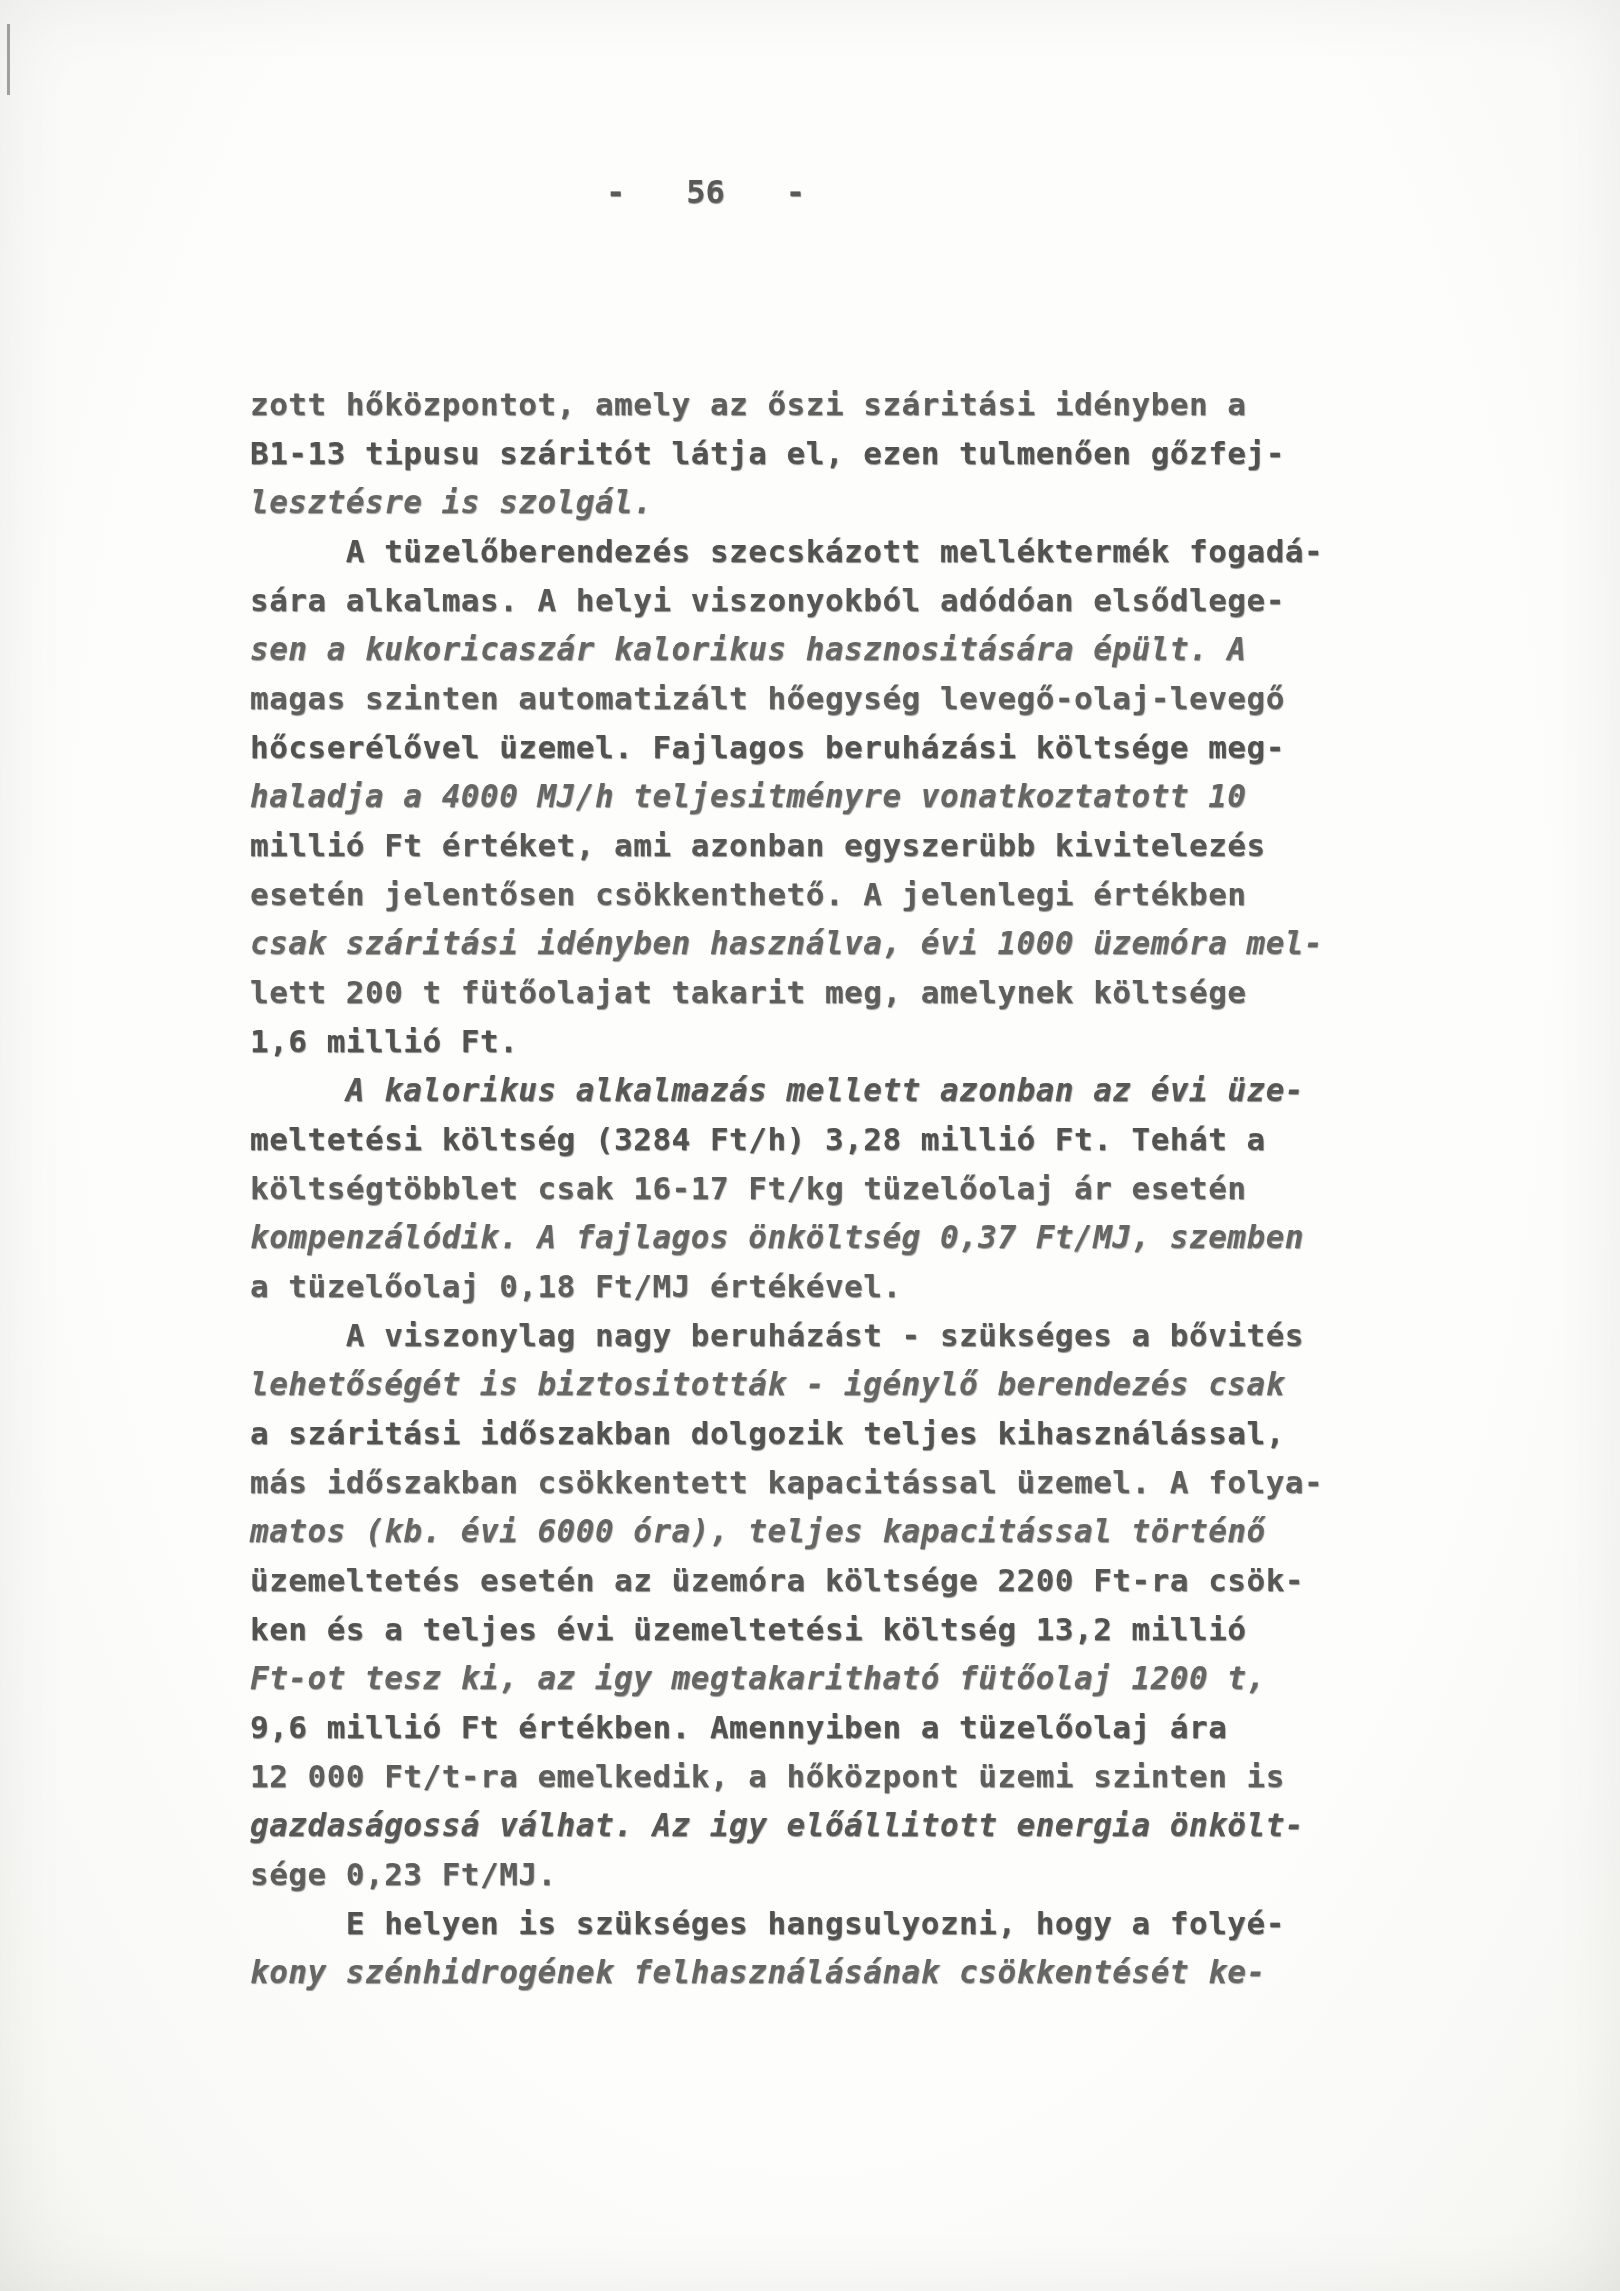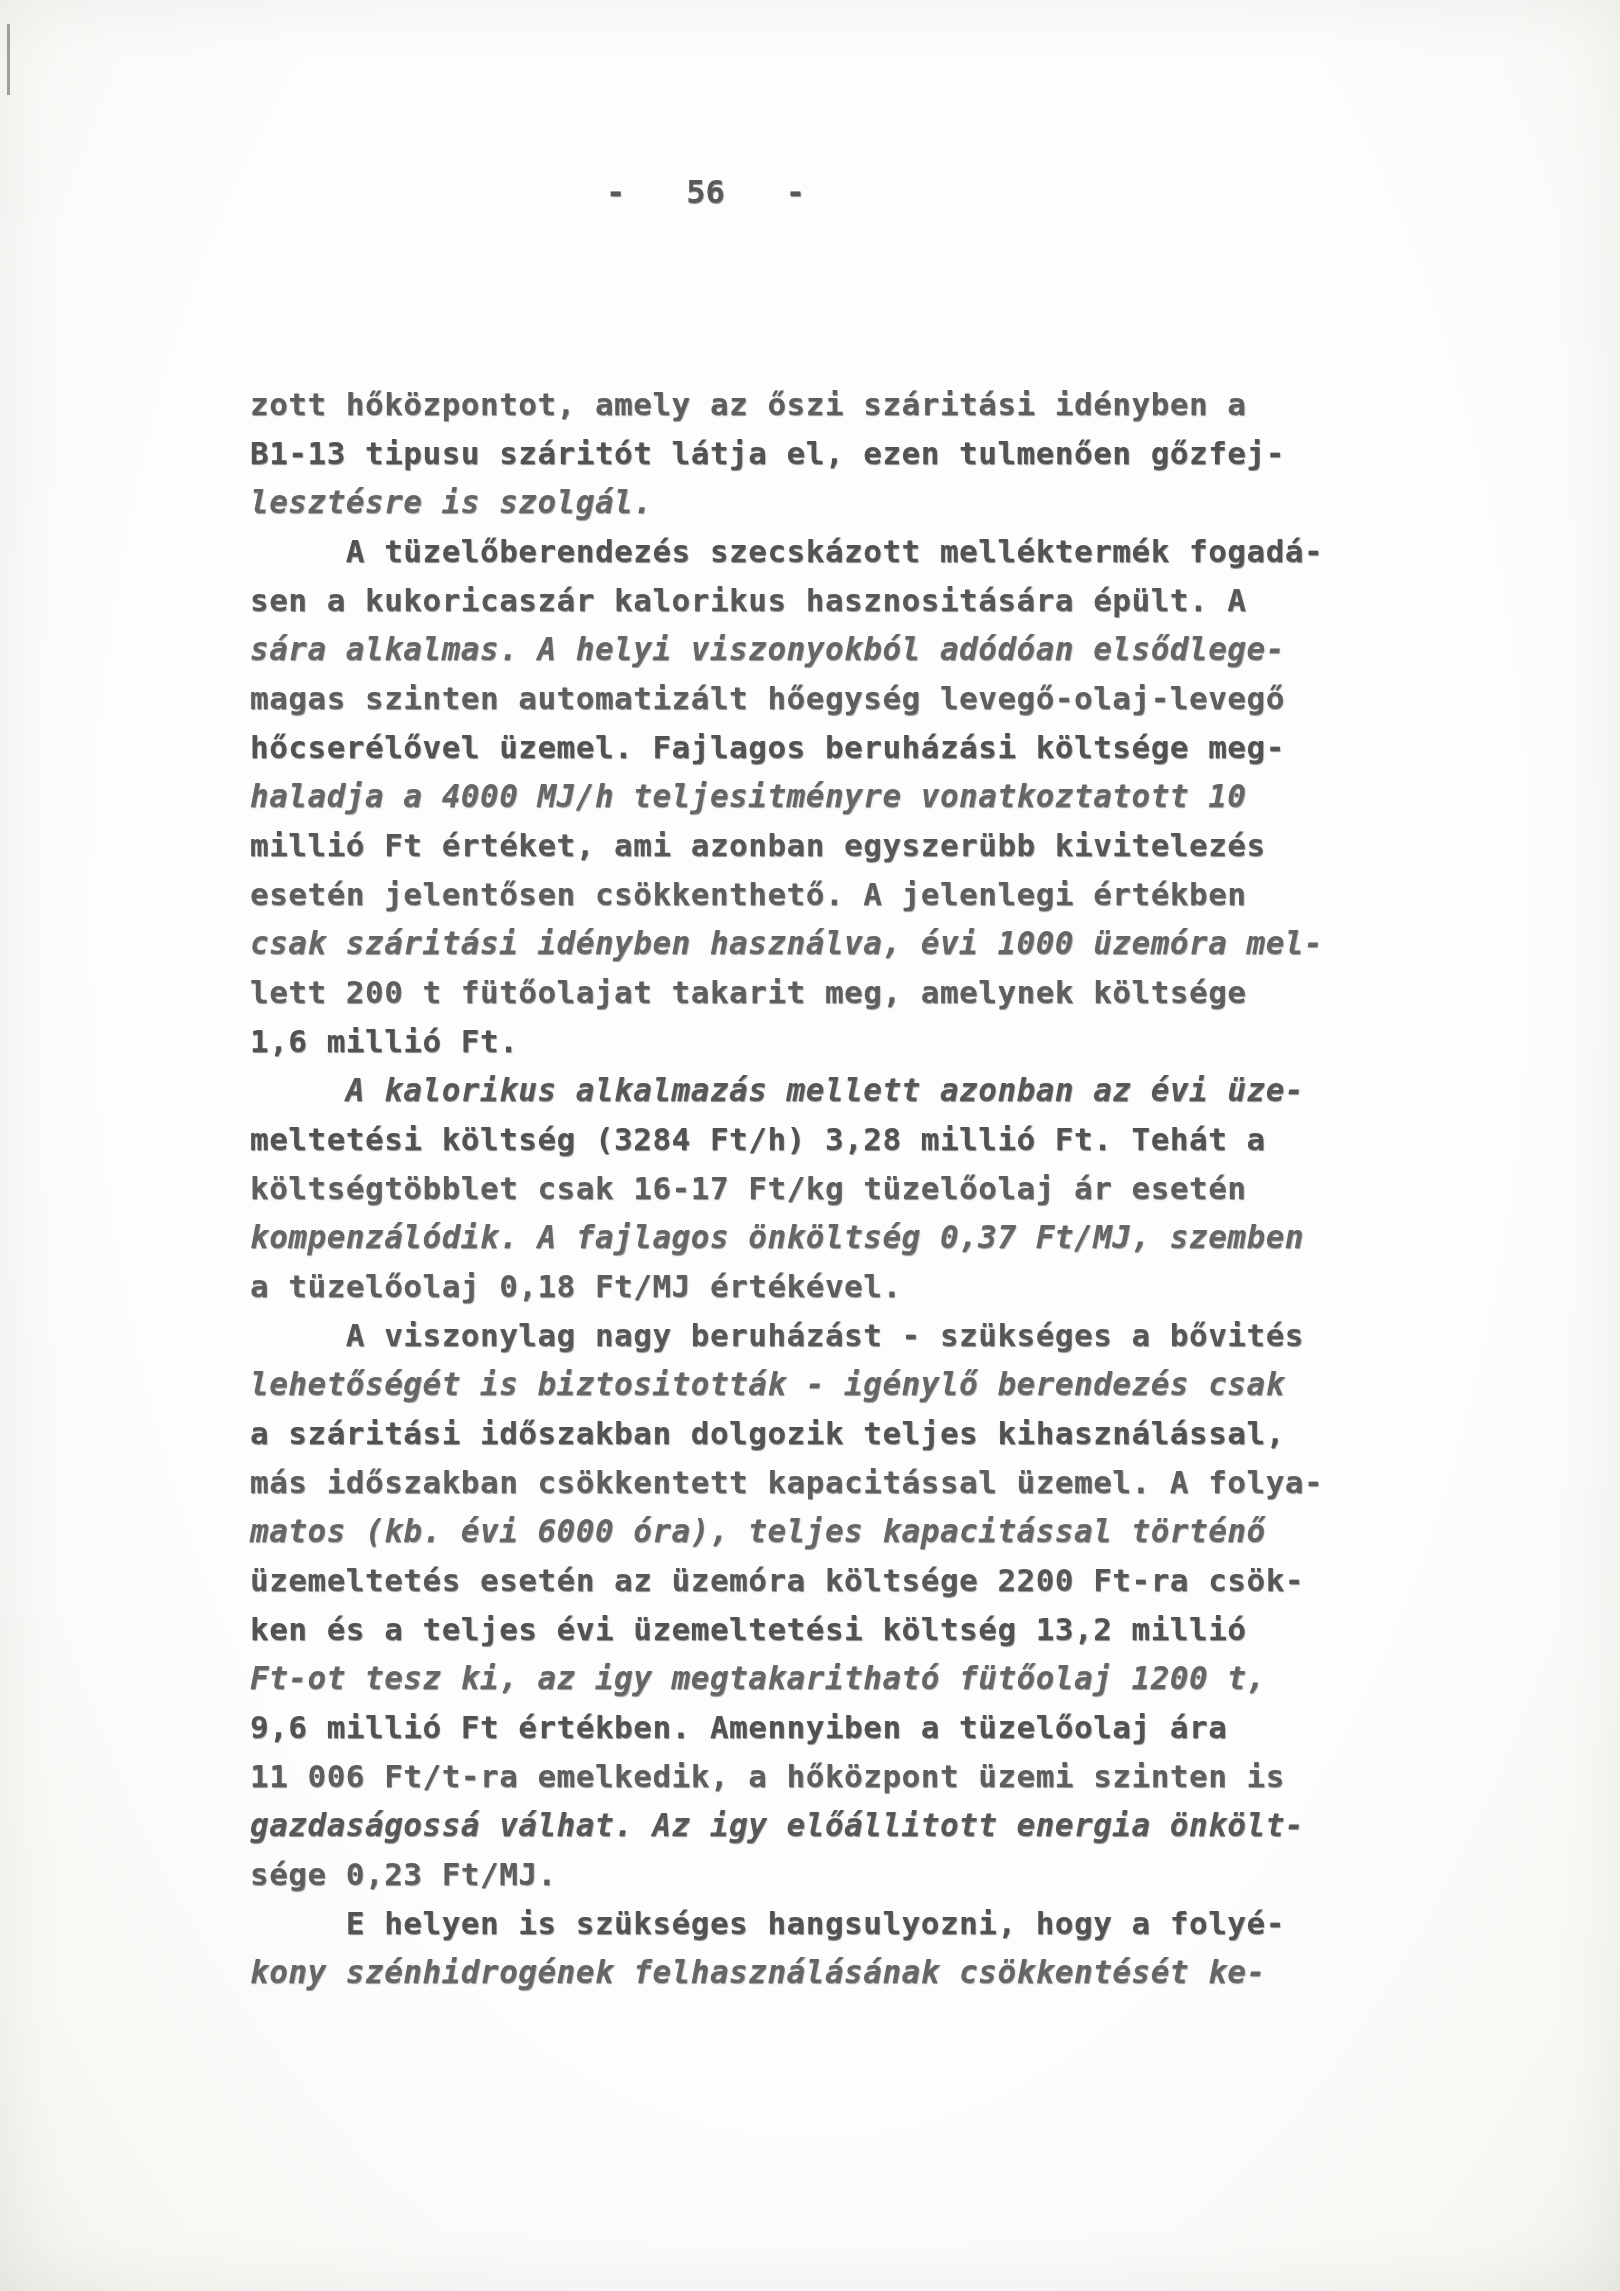--- a/index.html
+++ b/index.html
@@ -73,22 +73,22 @@
     <span class="dash">-</span>
     <span class="num">56</span>
     <span class="dash">-</span>
   </div>
 
   <div class="text-block">
     <div class="text-line">zott hőközpontot, amely az őszi száritási idényben a</div>
     <div class="text-line">B1-13 tipusu száritót látja el, ezen tulmenően gőzfej-</div>
     <div class="text-line">lesztésre is szolgál.</div>
     <div class="text-line">     A tüzelőberendezés szecskázott melléktermék fogadá-</div>
+    <div class="text-line">sára alkalmas. A helyi viszonyokból adódóan elsődlege-</div>
     <div class="text-line">sen a kukoricaszár kalorikus hasznositására épült. A</div>
-    <div class="text-line">sára alkalmas. A helyi viszonyokból adódóan elsődlege-</div>
     <div class="text-line">magas szinten automatizált hőegység levegő-olaj-levegő</div>
     <div class="text-line">hőcserélővel üzemel. Fajlagos beruházási költsége meg-</div>
     <div class="text-line">haladja a 4000 MJ/h teljesitményre vonatkoztatott 10</div>
     <div class="text-line">millió Ft értéket, ami azonban egyszerübb kivitelezés</div>
     <div class="text-line">esetén jelentősen csökkenthető. A jelenlegi értékben</div>
     <div class="text-line">csak száritási idényben használva, évi 1000 üzemóra mel-</div>
     <div class="text-line">lett 200 t fütőolajat takarit meg, amelynek költsége</div>
     <div class="text-line">1,6 millió Ft.</div>
     <div class="text-line">     A kalorikus alkalmazás mellett azonban az évi üze-</div>
     <div class="text-line">meltetési költség (3284 Ft/h) 3,28 millió Ft. Tehát a</div>
@@ -97,21 +97,21 @@
     <div class="text-line">a tüzelőolaj 0,18 Ft/MJ értékével.</div>
     <div class="text-line">     A viszonylag nagy beruházást - szükséges a bővités</div>
     <div class="text-line">lehetőségét is biztositották - igénylő berendezés csak</div>
     <div class="text-line">a száritási időszakban dolgozik teljes kihasználással,</div>
     <div class="text-line">más időszakban csökkentett kapacitással üzemel. A folya-</div>
     <div class="text-line">matos (kb. évi 6000 óra), teljes kapacitással történő</div>
     <div class="text-line">üzemeltetés esetén az üzemóra költsége 2200 Ft-ra csök-</div>
     <div class="text-line">ken és a teljes évi üzemeltetési költség 13,2 millió</div>
     <div class="text-line">Ft-ot tesz ki, az igy megtakaritható fütőolaj 1200 t,</div>
     <div class="text-line">9,6 millió Ft értékben. Amennyiben a tüzelőolaj ára</div>
-    <div class="text-line">11 006 Ft/t-ra emelkedik, a hőközpont üzemi szinten is</div>
+    <div class="text-line">12 000 Ft/t-ra emelkedik, a hőközpont üzemi szinten is</div>
     <div class="text-line">gazdaságossá válhat. Az igy előállitott energia önkölt-</div>
     <div class="text-line">sége 0,23 Ft/MJ.</div>
     <div class="text-line">     E helyen is szükséges hangsulyozni, hogy a folyé-</div>
     <div class="text-line">kony szénhidrogének felhasználásának csökkentését ke-</div>
   </div>
 
 </div>
 
 
 </body></html>

